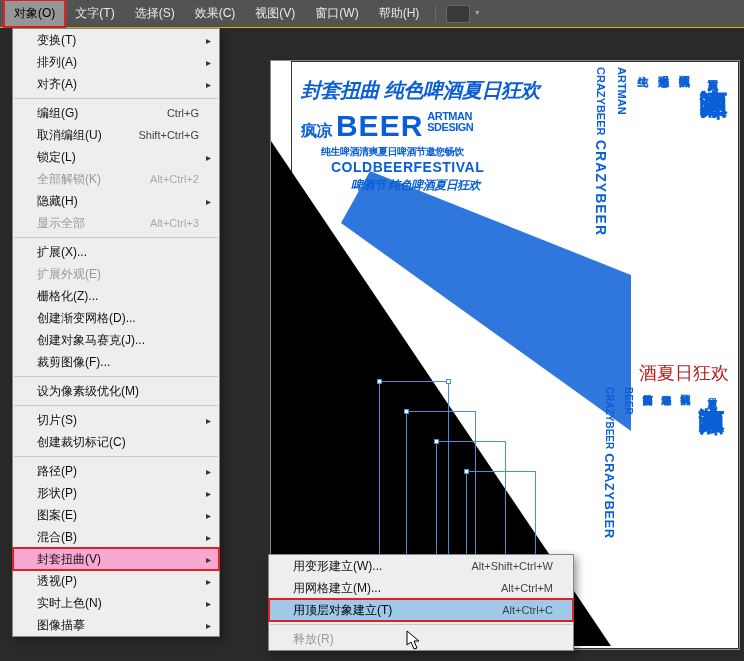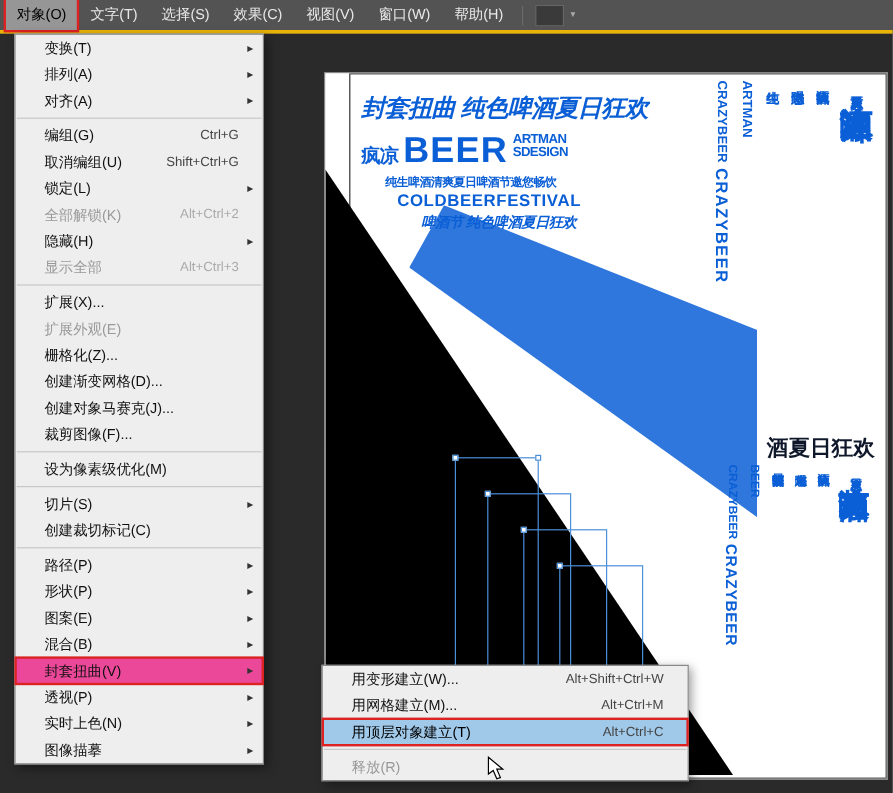--- a/index.html
+++ b/index.html
@@ -1,31 +1,31 @@
 <!DOCTYPE html>
 <html><head>
 <meta charset="utf-8">
 <style>
 * { margin: 0; padding: 0; box-sizing: border-box; font-family: "Microsoft YaHei", sans-serif; }
 body { width: 744px; height: 661px; background: #2a2a2a; overflow: hidden; position: relative; }
 
-.menubar { height: 28px; background: #535353; display: flex; align-items: center; padding: 12px 4px; border-bottom: 3px solid #eab308; }
+.menubar { height: 28px; background: #535353; display: flex; align-items: center; padding: 12px 4px; border-bottom: 1px solid #eab308; }
 .menu-top { color: #e8e8e8; font-size: 12px; padding: 5px 10px; cursor: pointer; }
 .menu-top.active { background: #969696; color: #000; outline: 2px solid #d22; outline-offset: -1px; }
 .menu-sep { width: 1px; height: 16px; background: #6a6a6a; margin: 0 6px; }
 .menu-layout { width: 24px; height: 18px; background: #3a3a3a; border: 1px solid #666; margin-left: 4px; position: relative; }
 .menu-layout::after { content: "▾"; color: #aaa; font-size: 8px; position: absolute; right: -10px; top: 2px; }
 
 .dropdown { position: absolute; left: 12px; top: 28px; width: 208px; background: #eee; border: 1px solid #888; box-shadow: 3px 3px 8px rgba(0,0,0,.4); z-index: 10; }
 .menu-item { display: flex; align-items: center; height: 22px; padding: 0 20px 0 24px; font-size: 12px; color: #111; cursor: pointer; position: relative; }
 .menu-item.disabled { color: #999; }
 .menu-item .shortcut { margin-left: auto; color: #444; font-size: 11px; }
 .menu-item.disabled .shortcut { color: #aaa; }
 .menu-item.has-sub::after { content: "▸"; position: absolute; right: 8px; color: #333; font-size: 10px; }
-.menu-item.highlighted { background: #ec4899; outline: 2px solid #d22; outline-offset: -1px; }
+.menu-item.highlighted { background: #f9a8d4; outline: 2px solid #d22; outline-offset: -1px; }
 .menu-divider { height: 1px; background: #c8c8c8; margin: 3px 1px; }
 
 .submenu { position: absolute; left: 268px; top: 554px; width: 306px; background: #eee; border: 1px solid #888; box-shadow: 3px 3px 8px rgba(0,0,0,.4); z-index: 11; }
 .submenu .menu-item.highlighted { background: #a0c8e8; color: #000; gap: 24px; }
 .sub-outline { outline: 2px solid #d22; outline-offset: -1px; }
 
 .cursor { position: absolute; left: 406px; top: 630px; z-index: 20; pointer-events: none; }
 
 .canvas { position: absolute; left: 270px; top: 60px; width: 470px; height: 590px; background: #fff; border: 1px solid #888; }
 .canvas-inner { position: absolute; inset: 0; overflow: hidden; }
@@ -42,21 +42,21 @@
 .bl3 { font-size: 10px; position: absolute; left: 30px; top: 74px; }
 .bl4 { font-size: 14px; font-family: Arial Black, sans-serif; position: absolute; left: 40px; top: 88px; letter-spacing: 0.5px; }
 .bl5 { font-size: 12px; position: absolute; left: 60px; top: 106px; font-style: italic; }
 
 .vert1 { position: absolute; right: 8px; top: 6px; writing-mode: vertical-rl; color: #0b5fd6; font-size: 16px; font-weight: 700; line-height: 1.3; }
 .vert1 .en { font-family: Arial Black, sans-serif; font-size: 14px; letter-spacing: 1px; }
 
 .warp-shape { position: absolute; left: 50px; top: 100px; width: 290px; height: 260px; background: #0b5fd6; clip-path: polygon(10% 0%, 100% 40%, 100% 100%, 0% 20%); opacity: 0.85; }
 
 .bottom-block { position: absolute; right: 10px; top: 300px; width: 160px; height: 260px; }
-.bb-h { color: #0f172a; font-weight: 700; }
+.bb-h { color: #b91c1c; font-weight: 400; }
 .bbh1 { font-size: 18px; position: absolute; right: 0; top: 0; }
 .bbh-vert { position: absolute; right: 0; top: 26px; writing-mode: vertical-rl; color: #0b5fd6; font-size: 14px; font-weight: 700; line-height: 1.35; height: 230px; }
 .bbh-vert .en { font-family: Arial Black, sans-serif; font-size: 13px; letter-spacing: 0.5px; }
 
 .sel-box { position: absolute; border: 1px solid #4a90d9; pointer-events: none; }
 .sel1 { left: 108px; top: 320px; width: 70px; height: 250px; }
 .sel2 { left: 135px; top: 350px; width: 70px; height: 220px; }
 .sel3 { left: 165px; top: 380px; width: 70px; height: 190px; }
 .sel4 { left: 195px; top: 410px; width: 70px; height: 160px; }
 .handle { position: absolute; width: 5px; height: 5px; background: #fff; border: 1px solid #4a90d9; }

